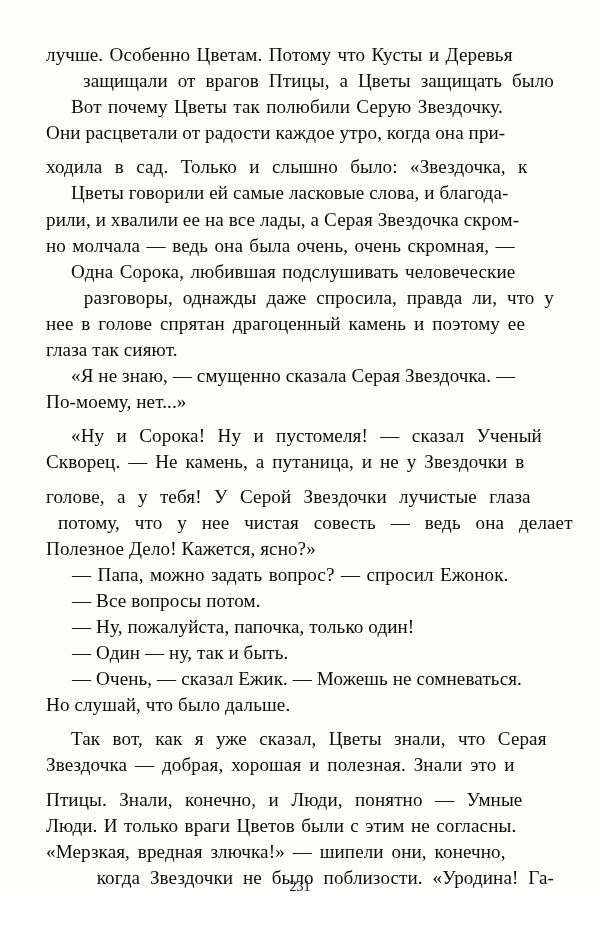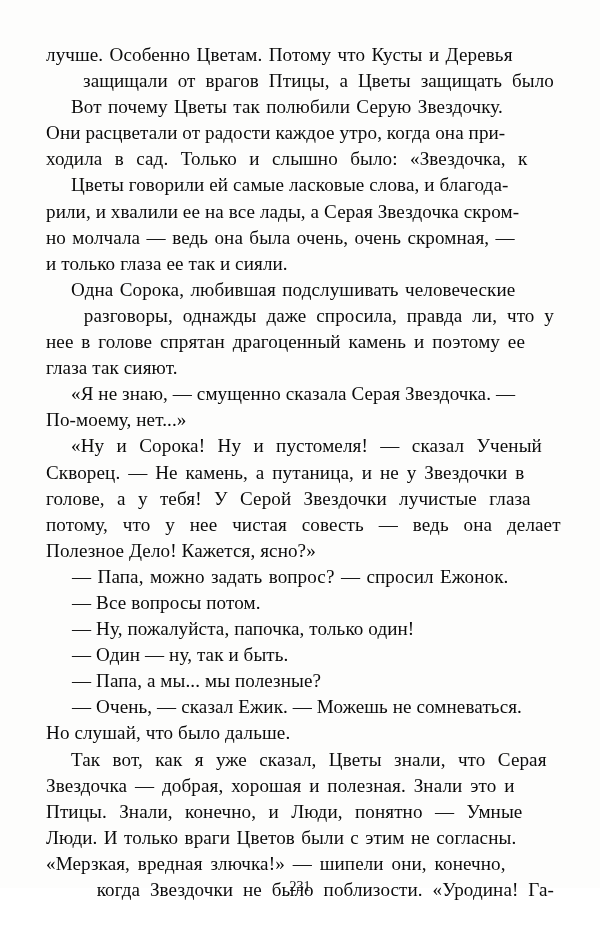--- a/index.html
+++ b/index.html
@@ -41,22 +41,22 @@
     letter-spacing: 0.1px;
     white-space: nowrap;
     color: #0b0b0b;
   }
 
   
   .j0 { word-spacing: 0px; }
   .j1 { word-spacing: 1.5px; }
   .j2 { word-spacing: 3px; }
   .j3 { word-spacing: 5px; text-align: right; }
-  .j4 { word-spacing: 7.5px; }
-  .j5 { word-spacing: 10px; }
+  .j4 { word-spacing: 7.5px; margin-top: 8px; }
+  .j5 { word-spacing: 10px; margin-left: 12px; }
 
   
   .indent { padding-left: 25px; }
   
   .dlg { padding-left: 26px; font-family: Liberation Serif, serif; }
 
   #folio {
     position: absolute;
     left: 0;
     top: 877px;
@@ -75,37 +75,35 @@
 
   <div id="textblock">
       <span class="line j1">лучше. Особенно Цветам. Потому что Кусты и Деревья</span>
       <span class="line j3">защищали от врагов Птицы, а Цветы защищать было</span>
       <span class="line j1 indent">Вот почему Цветы так полюбили Серую Звездочку.</span>
       <span class="line j0">Они расцветали от радости каждое утро, когда она при-</span>
       <span class="line j4">ходила в сад. Только и слышно было: «Звездочка, к</span>
       <span class="line j0 indent">Цветы говорили ей самые ласковые слова, и благода-</span>
       <span class="line j0">рили, и хвалили ее на все лады, а Серая Звездочка скром-</span>
       <span class="line j1">но молчала — ведь она была очень, очень скромная, —</span>
-      <span class="line j0">и только глаза ее так и сияли.</span>
       <span class="line j1 indent">Одна Сорока, любившая подслушивать человеческие</span>
       <span class="line j3">разговоры, однажды даже спросила, правда ли, что у</span>
       <span class="line j2">нее в голове спрятан драгоценный камень и поэтому ее</span>
       <span class="line j0">глаза так сияют.</span>
       <span class="line j0 indent">«Я не знаю, — смущенно сказала Серая Звездочка. —</span>
       <span class="line j0">По-моему, нет...»</span>
       <span class="line j4 indent">«Ну и Сорока! Ну и пустомеля! — сказал Ученый</span>
       <span class="line j2">Скворец. — Не камень, а путаница, и не у Звездочки в</span>
       <span class="line j4">голове, а у тебя! У Серой Звездочки лучистые глаза</span>
       <span class="line j5">потому, что у нее чистая совесть — ведь она делает</span>
       <span class="line j0">Полезное Дело! Кажется, ясно?»</span>
       <span class="line j1 dlg">— Папа, можно задать вопрос? — спросил Ежонок.</span>
       <span class="line j0 dlg">— Все вопросы потом.</span>
       <span class="line j0 dlg">— Ну, пожалуйста, папочка, только один!</span>
       <span class="line j0 dlg">— Один — ну, так и быть.</span>
-      <span class="line j0 dlg">— Папа, а мы... мы полезные?</span>
       <span class="line j0 dlg">— Очень, — сказал Ежик. — Можешь не сомневаться.</span>
       <span class="line j0">Но слушай, что было дальше.</span>
       <span class="line j4 indent">Так вот, как я уже сказал, Цветы знали, что Серая</span>
       <span class="line j2">Звездочка — добрая, хорошая и полезная. Знали это и</span>
       <span class="line j4">Птицы. Знали, конечно, и Люди, понятно — Умные</span>
       <span class="line j1">Люди. И только враги Цветов были с этим не согласны.</span>
       <span class="line j2">«Мерзкая, вредная злючка!» — шипели они, конечно,</span>
       <span class="line j3">когда Звездочки не было поблизости. «Уродина! Га-</span>
     </div>
 

